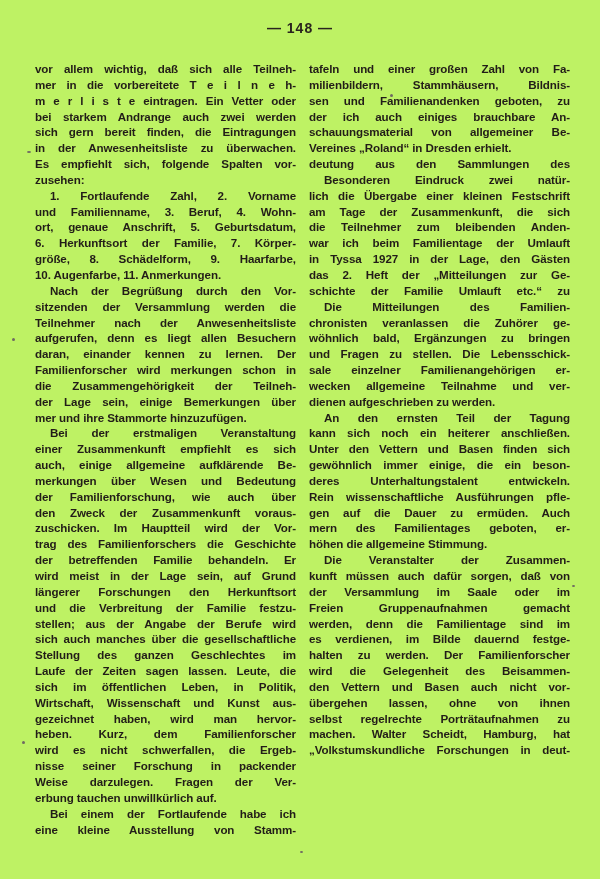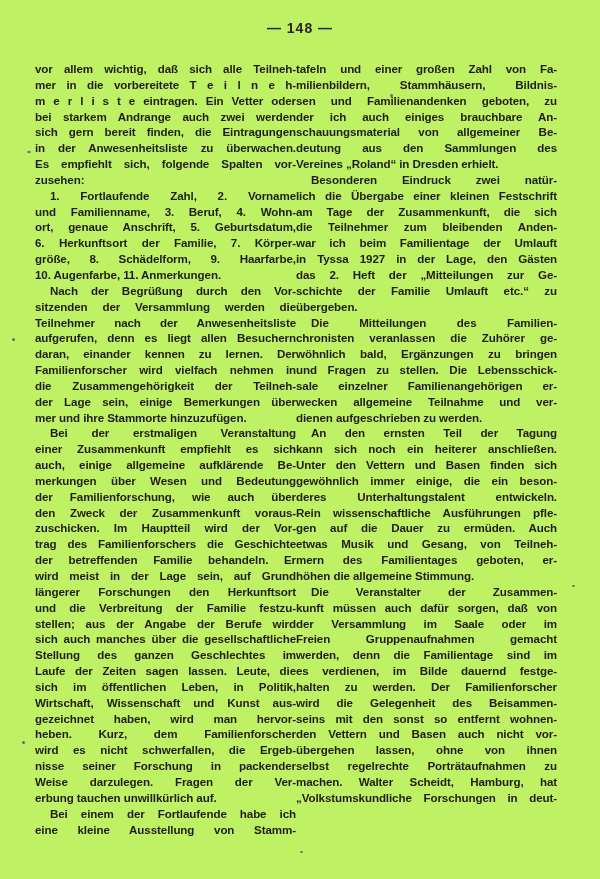--- a/index.html
+++ b/index.html
@@ -26,20 +26,21 @@
     font-size: 14px;
     font-weight: bold;
     letter-spacing: 1px;
     color: #2a241e;
   }
   .columns {
     position: absolute;
     top: 61px;
     left: 35px;
     display: flex;
+    gap: 13px;
   }
   .col {
     width: 261px;
   }
   .line {
     font-size: 11.6px;
     font-weight: bold;
     letter-spacing: -0.1px;
     line-height: 15.85px;
     height: 15.85px;
@@ -80,21 +81,21 @@
         <div class="line">und Familienname, 3. Beruf, 4. Wohn-</div>
         <div class="line">ort, genaue Anschrift, 5. Geburtsdatum,</div>
         <div class="line">6. Herkunftsort der Familie, 7. Körper-</div>
         <div class="line">größe, 8. Schädelform, 9. Haarfarbe,</div>
         <div class="line flush">10. Augenfarbe, 11. Anmerkungen.</div>
         <div class="line indent">Nach der Begrüßung durch den Vor-</div>
         <div class="line">sitzenden der Versammlung werden die</div>
         <div class="line">Teilnehmer nach der Anwesenheitsliste</div>
         <div class="line">aufgerufen, denn es liegt allen Besuchern</div>
         <div class="line">daran, einander kennen zu lernen. Der</div>
-        <div class="line">Familienforscher wird vielfach nehmen in</div>
+        <div class="line">Familienforscher wird merkungen schon in</div>
         <div class="line">die Zusammengehörigkeit der Teilneh-</div>
         <div class="line">der Lage sein, einige Bemerkungen über</div>
         <div class="line flush">mer und ihre Stammorte hinzuzufügen.</div>
         <div class="line indent">Bei der erstmaligen Veranstaltung</div>
         <div class="line">einer Zusammenkunft empfiehlt es sich</div>
         <div class="line">auch, einige allgemeine aufklärende Be-</div>
         <div class="line">merkungen über Wesen und Bedeutung</div>
         <div class="line">der Familienforschung, wie auch über</div>
         <div class="line">den Zweck der Zusammenkunft voraus-</div>
         <div class="line">zuschicken. Im Hauptteil wird der Vor-</div>
@@ -117,57 +118,54 @@
         <div class="line flush">erbung tauchen unwillkürlich auf.</div>
         <div class="line indent">Bei einem der Fortlaufende habe ich</div>
         <div class="line">eine kleine Ausstellung von Stamm-</div>
       </div>
     <div class="col">
         <div class="line">tafeln und einer großen Zahl von Fa-</div>
         <div class="line">milienbildern, Stammhäusern, Bildnis-</div>
         <div class="line">sen und Familienandenken geboten, zu</div>
         <div class="line">der ich auch einiges brauchbare An-</div>
         <div class="line">schauungsmaterial von allgemeiner Be-</div>
+        <div class="line flush">Vereines „Roland“ in Dresden erhielt.</div>
         <div class="line">deutung aus den Sammlungen des</div>
-        <div class="line flush">Vereines „Roland“ in Dresden erhielt.</div>
         <div class="line indent">Besonderen Eindruck zwei natür-</div>
         <div class="line">lich die Übergabe einer kleinen Festschrift</div>
         <div class="line">am Tage der Zusammenkunft, die sich</div>
         <div class="line">die Teilnehmer zum bleibenden Anden-</div>
         <div class="line">war ich beim Familientage der Umlauft</div>
         <div class="line">in Tyssa 1927 in der Lage, den Gästen</div>
         <div class="line">das 2. Heft der „Mitteilungen zur Ge-</div>
         <div class="line">schichte der Familie Umlauft etc.“ zu</div>
-        <div class="line flush">übergeben.</div>
         <div class="line indent">Die Mitteilungen des Familien-</div>
         <div class="line">chronisten veranlassen die Zuhörer ge-</div>
         <div class="line">wöhnlich bald, Ergänzungen zu bringen</div>
         <div class="line">und Fragen zu stellen. Die Lebensschick-</div>
         <div class="line">sale einzelner Familienangehörigen er-</div>
         <div class="line">wecken allgemeine Teilnahme und ver-</div>
         <div class="line flush">dienen aufgeschrieben zu werden.</div>
         <div class="line indent">An den ernsten Teil der Tagung</div>
         <div class="line">kann sich noch ein heiterer anschließen.</div>
         <div class="line">Unter den Vettern und Basen finden sich</div>
         <div class="line">gewöhnlich immer einige, die ein beson-</div>
         <div class="line">deres Unterhaltungstalent entwickeln.</div>
         <div class="line">Rein wissenschaftliche Ausführungen pfle-</div>
         <div class="line">gen auf die Dauer zu ermüden. Auch</div>
-        <div class="line">etwas Musik und Gesang, von Teilneh-</div>
         <div class="line">mern des Familientages geboten, er-</div>
         <div class="line flush">höhen die allgemeine Stimmung.</div>
         <div class="line indent">Die Veranstalter der Zusammen-</div>
         <div class="line">kunft müssen auch dafür sorgen, daß von</div>
         <div class="line">der Versammlung im Saale oder im</div>
         <div class="line">Freien Gruppenaufnahmen gemacht</div>
         <div class="line">werden, denn die Familientage sind im</div>
         <div class="line">es verdienen, im Bilde dauernd festge-</div>
         <div class="line">halten zu werden. Der Familienforscher</div>
         <div class="line">wird die Gelegenheit des Beisammen-</div>
-        <div class="line">seins mit den sonst so entfernt wohnen-</div>
         <div class="line">den Vettern und Basen auch nicht vor-</div>
         <div class="line">übergehen lassen, ohne von ihnen</div>
         <div class="line">selbst regelrechte Porträtaufnahmen zu</div>
         <div class="line">machen. Walter Scheidt, Hamburg, hat</div>
         <div class="line">„Volkstumskundliche Forschungen in deut-</div>
       </div>
   </div>
 
   <div class="speck" style="left:27px; top:151px; width:4px; height:2px;"></div>
   <div class="speck" style="left:12px; top:338px; width:3px; height:3px;"></div>

